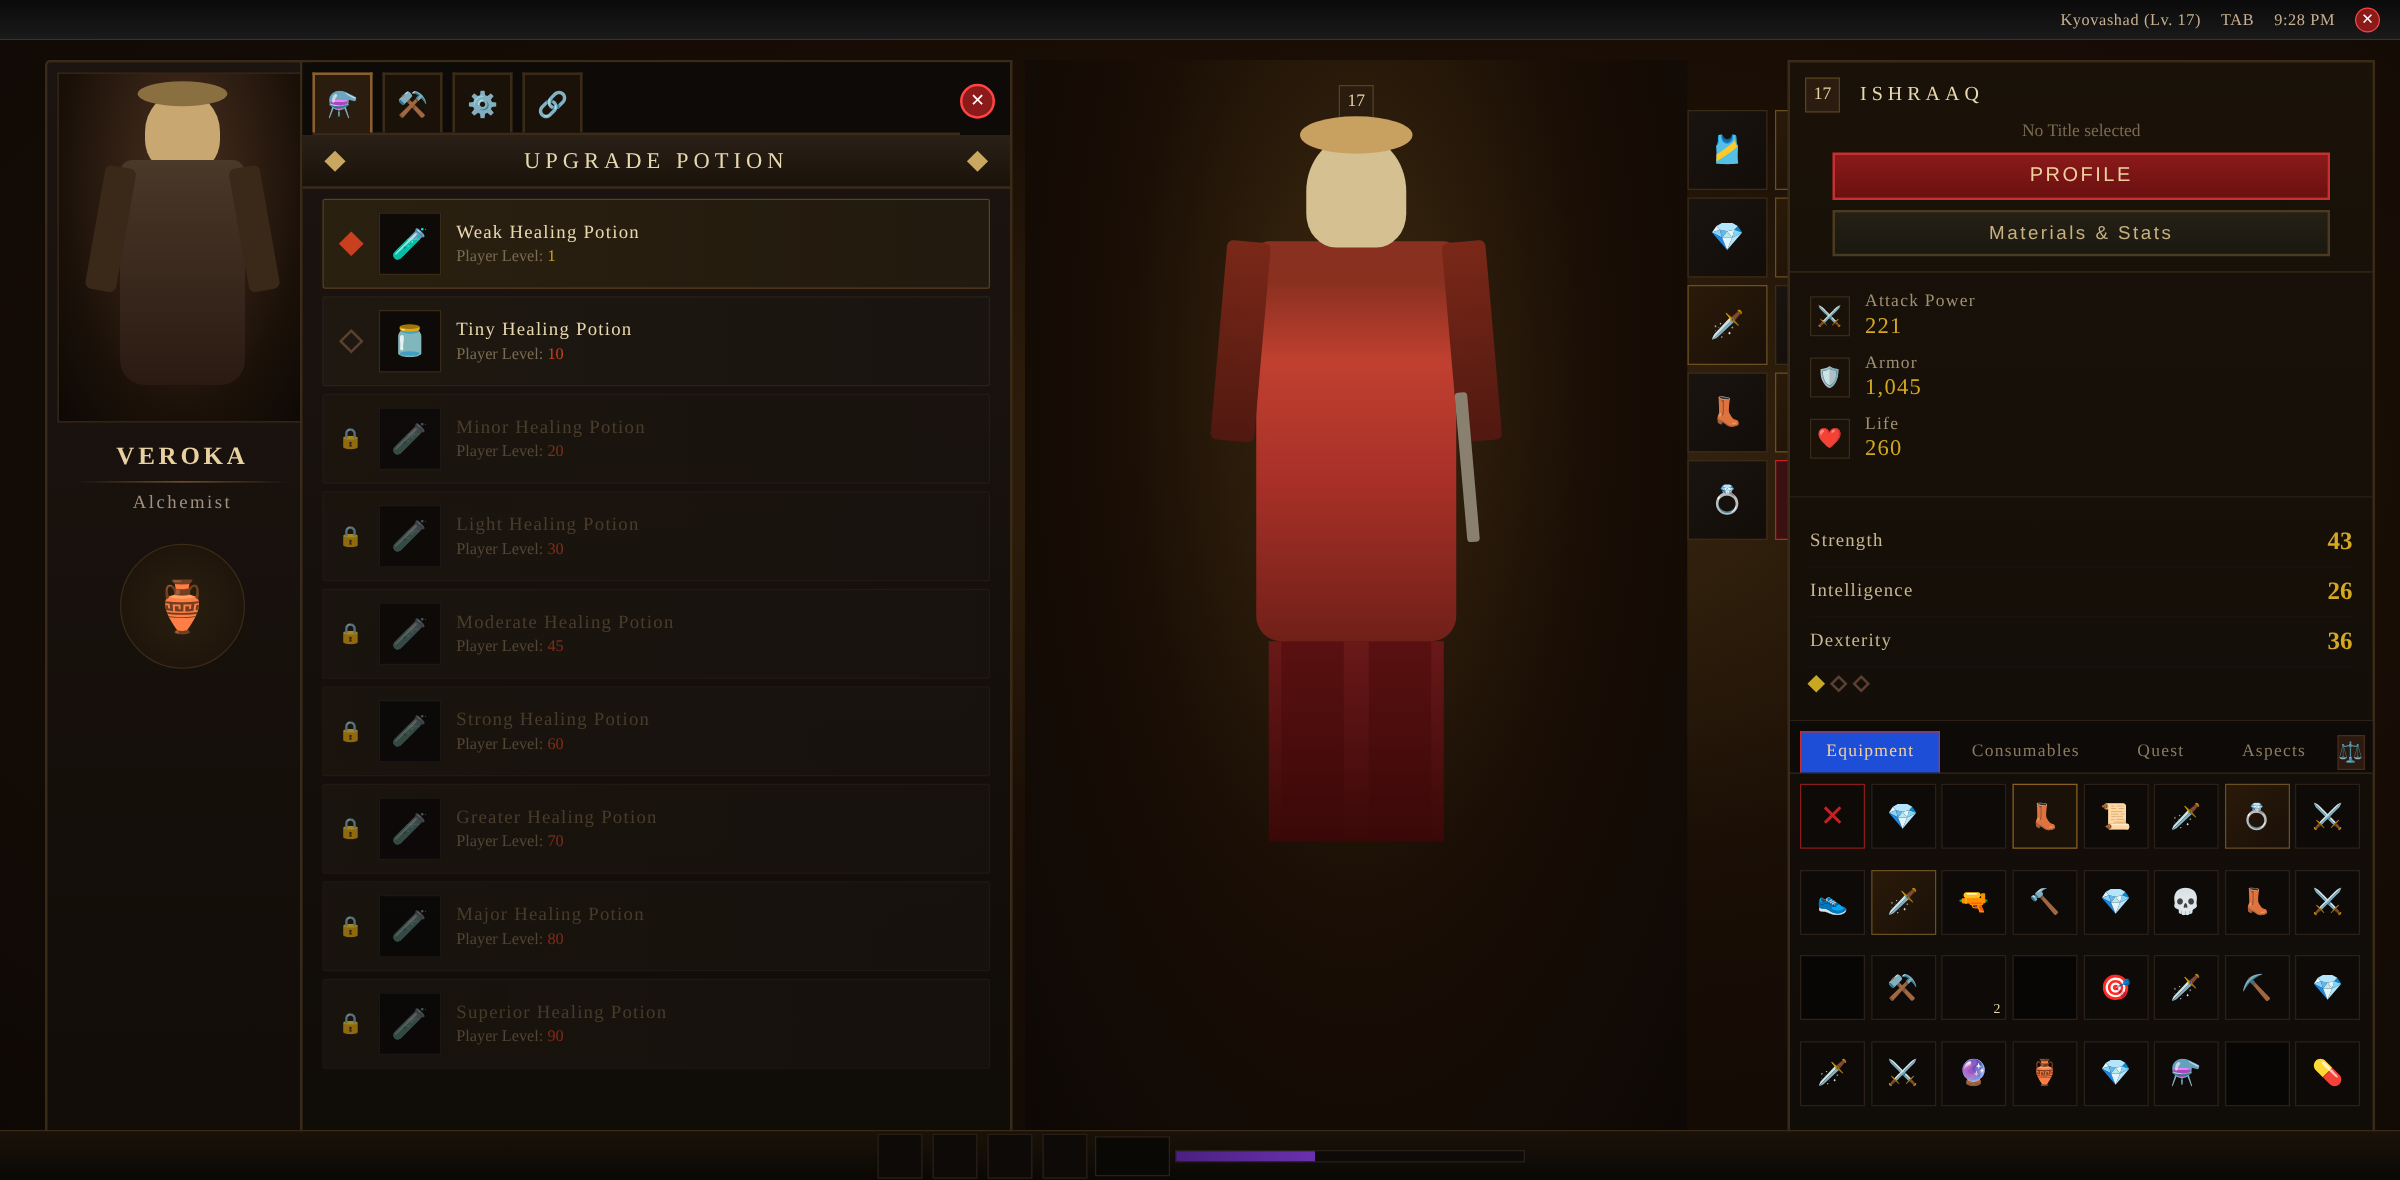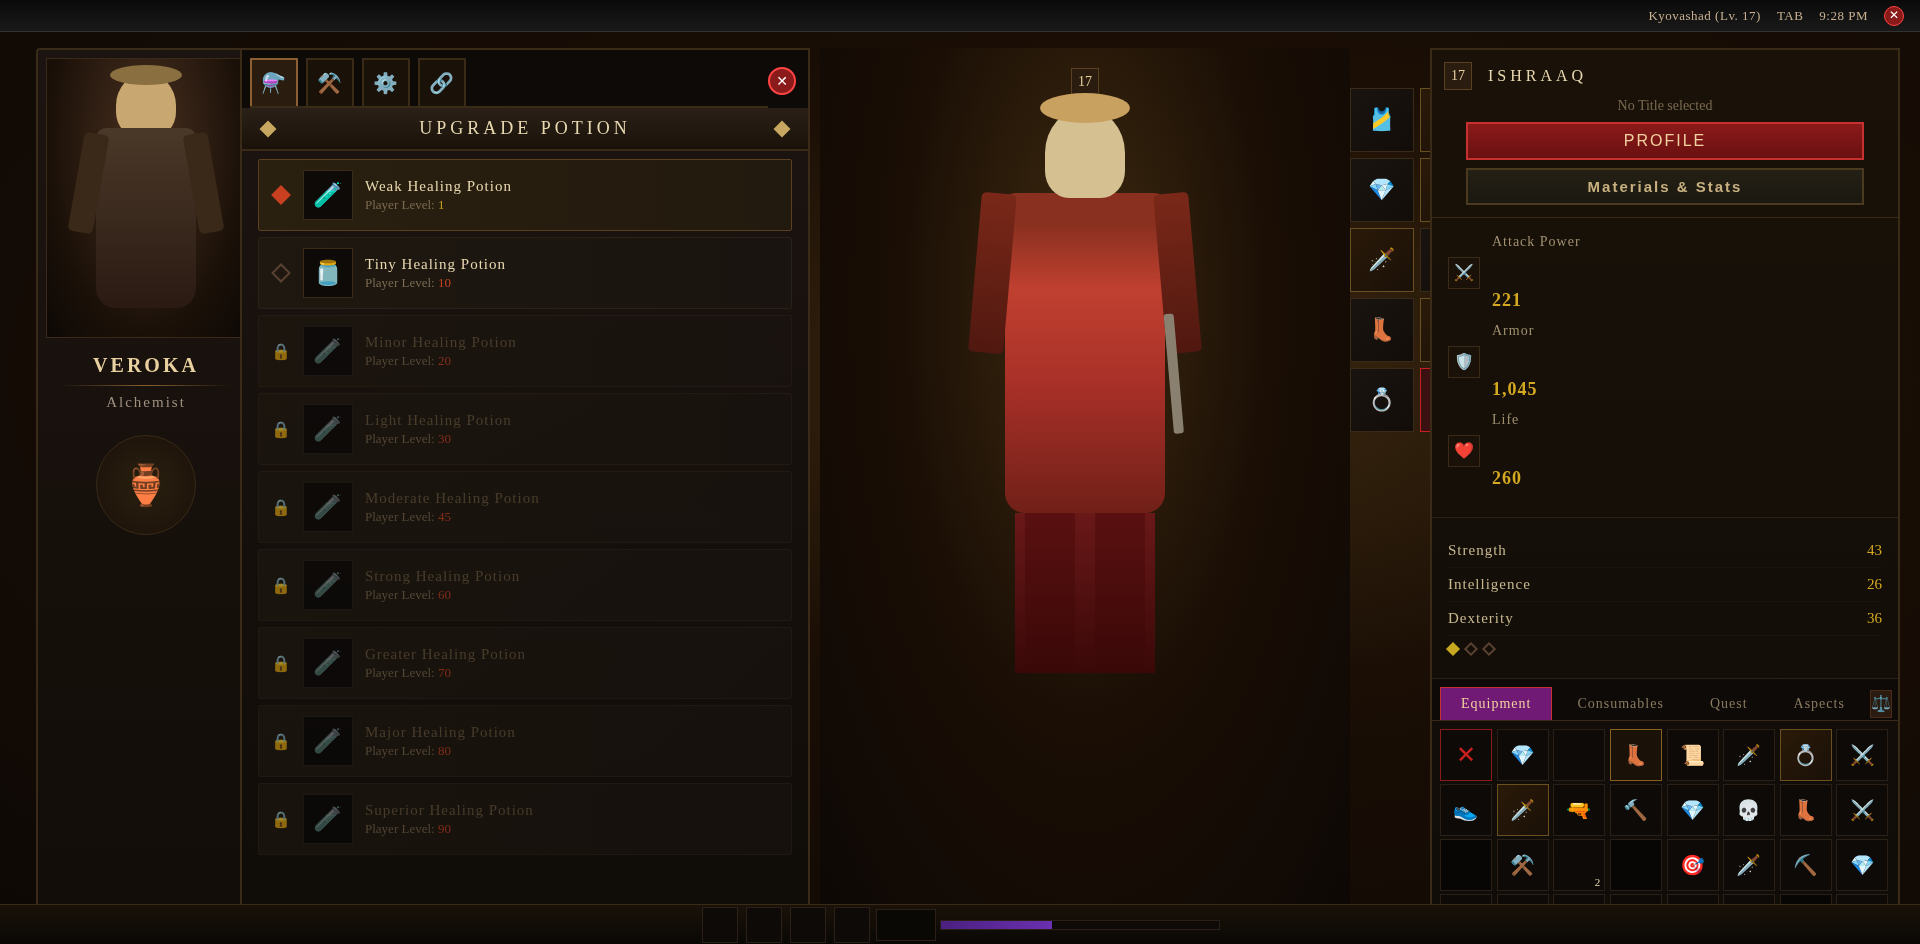--- a/index.html
+++ b/index.html
@@ -336,21 +336,20 @@
 
     .materials-stats-btn {
       background: linear-gradient(to bottom, #252015, #1a1810);
       border: 2px solid #4a3a20;
       color: #c8b080;
       font-size: 15px;
       letter-spacing: 2px;
       padding: 8px 16px;
       cursor: pointer;
       width: 90%;
-      font-weight: bold;
     }
 
     .stats-section {
       padding: 16px;
       border-bottom: 1px solid #2a2018;
     }
 
     .stat-row {
       display: flex;
       align-items: center;
@@ -373,23 +372,22 @@
 
     .stat-name {
       color: #a09070;
       font-size: 14px;
       letter-spacing: 1px;
     }
 
     .stat-value {
       color: #d4a820;
       font-size: 18px;
-      font-weight: bold;
+      font-weight: normal;
       letter-spacing: 1px;
-      margin-top: 40px;
     }
 
     .attributes-section {
       padding: 16px;
       border-bottom: 1px solid #2a2018;
     }
 
     .attr-row {
       display: flex;
       justify-content: space-between;
@@ -399,22 +397,22 @@
     }
 
     .attr-name {
       color: #c8b890;
       font-size: 15px;
       letter-spacing: 1px;
     }
 
     .attr-value {
       color: #d4a820;
-      font-size: 15px;
-      font-weight: normal;
+      font-size: 20px;
+      font-weight: bold;
     }
 
     
     .inventory-tabs {
       display: flex;
       background: #0d0a07;
       border-bottom: 1px solid #3a2a18;
       padding: 8px 8px 0;
       gap: 4px;
       align-items: center;
@@ -424,21 +422,21 @@
       padding: 8px 20px;
       color: #8a7a60;
       font-size: 14px;
       letter-spacing: 1px;
       cursor: pointer;
       border: 1px solid transparent;
       border-bottom: none;
     }
 
     .inv-tab.active {
-      background: #701a75;
+      background: #1d4ed8;
       border-color: #c83030;
       color: #f0d0a0;
     }
 
     .inv-tab-icon {
       width: 28px; height: 28px;
       background: #2a1a10;
       border: 1px solid #4a2a18;
       display: flex; align-items: center; justify-content: center;
       margin-left: auto;

